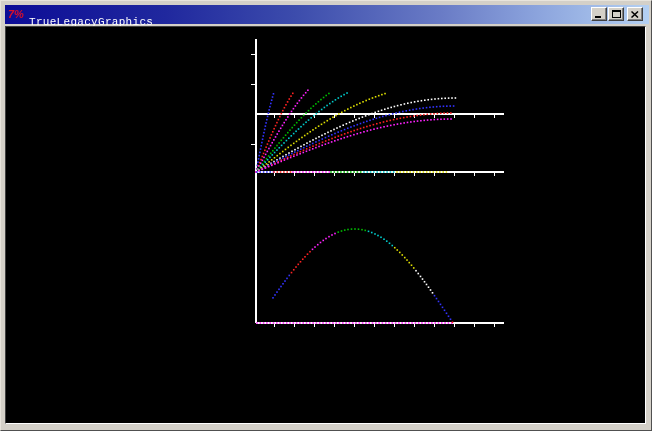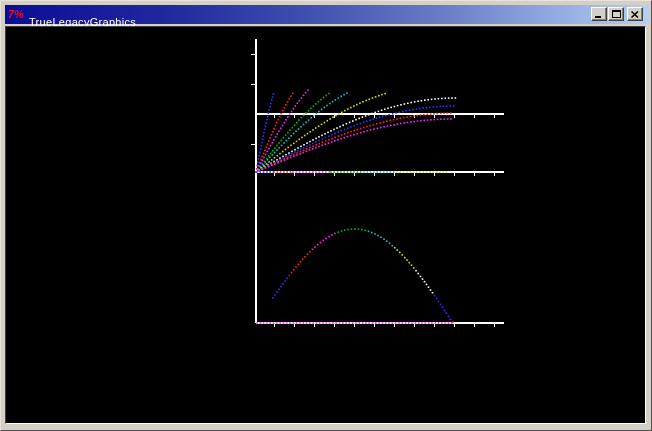--- a/index.html
+++ b/index.html
@@ -3,21 +3,21 @@
 <meta charset="utf-8">
 <style>
   html,body{margin:0;padding:0;background:#404040;}
   .screen{position:relative;width:652px;height:431px;font-family:"Liberation Sans",sans-serif;overflow:hidden;}
   .window{position:absolute;left:0;top:0;width:652px;height:431px;background:#d4d0c8;box-sizing:border-box;
           border-top:1px solid #e8e4dc;border-left:1px solid #e8e4dc;border-right:1px solid #505050;border-bottom:1px solid #505050;}
   .titlebar{position:absolute;left:4px;top:4px;width:644px;height:19px;
             background:linear-gradient(90deg,#0c0c96 0%,#20289e 25%,#3c4cac 45%,#6a7cc6 68%,#8aa2dc 82%,#b4d0f2 100%);}
   .app-icon{position:absolute;left:3px;top:2px;width:18px;height:15px;color:#d8102a;
             font-weight:bold;font-style:italic;font-size:11px;line-height:15px;text-align:left;}
-  .title-text{position:absolute;left:24px;top:8px;height:20px;line-height:19px;color:#ffffff;font-size:11px;letter-spacing:0.3px;white-space:nowrap;}
+  .title-text{position:absolute;left:24px;top:8px;height:20px;line-height:19px;color:#ffffff;font-size:11px;letter-spacing:0.3px;white-space:nowrap;font-family:Liberation Mono, monospace;}
   .btn{position:absolute;top:2px;width:16px;height:14px;background:#d4d0c8;box-sizing:border-box;
        border:1px solid;border-color:#ffffff #404040 #404040 #ffffff;box-shadow:inset -1px -1px 0 #808080;
        display:flex;align-items:center;justify-content:center;padding:0;}
   .btn svg{display:block;}
   .btn-min{left:586px;}
   .btn-max{left:603px;}
   .btn-close{left:622px;}
   .client{position:absolute;left:4px;top:25px;width:641px;height:398px;background:#000000;box-sizing:border-box;
           border:1px solid;border-color:#404040 #ffffff #ffffff #404040;}
   #gfx{position:absolute;left:0;top:0;width:652px;height:431px;pointer-events:none;}

